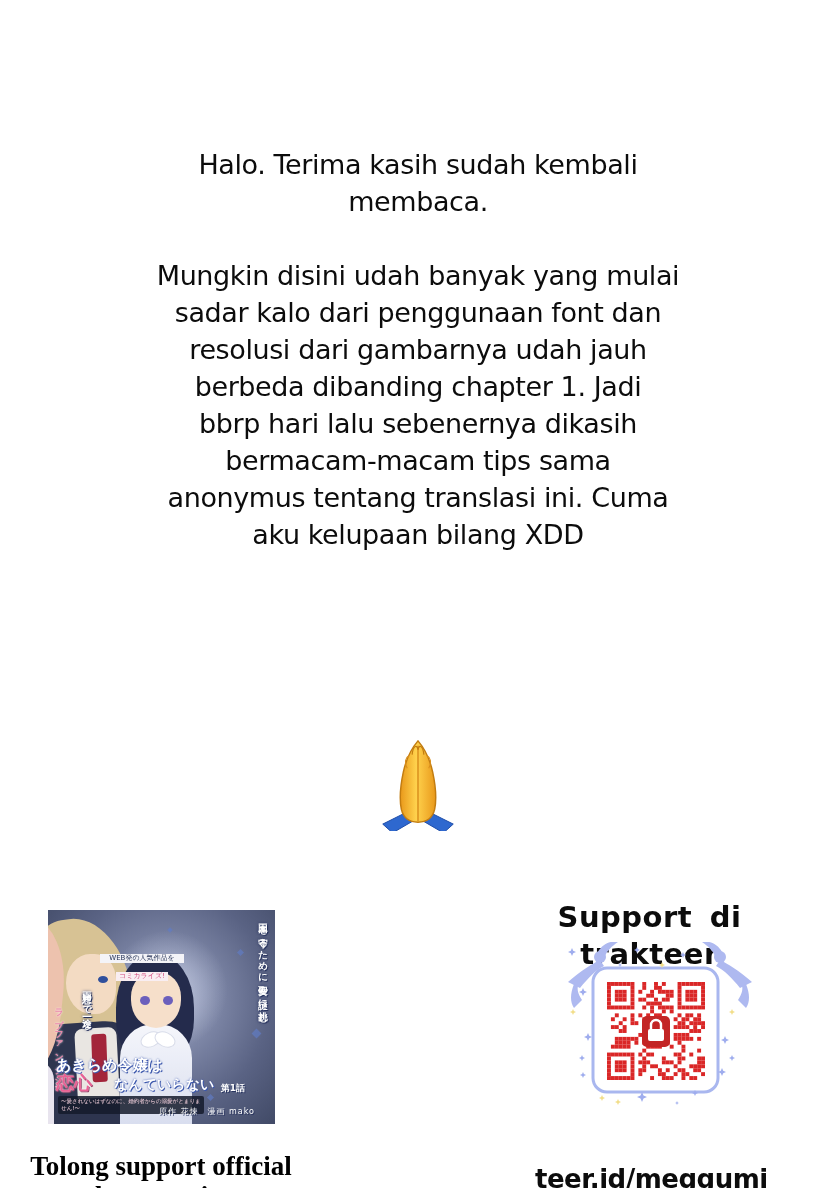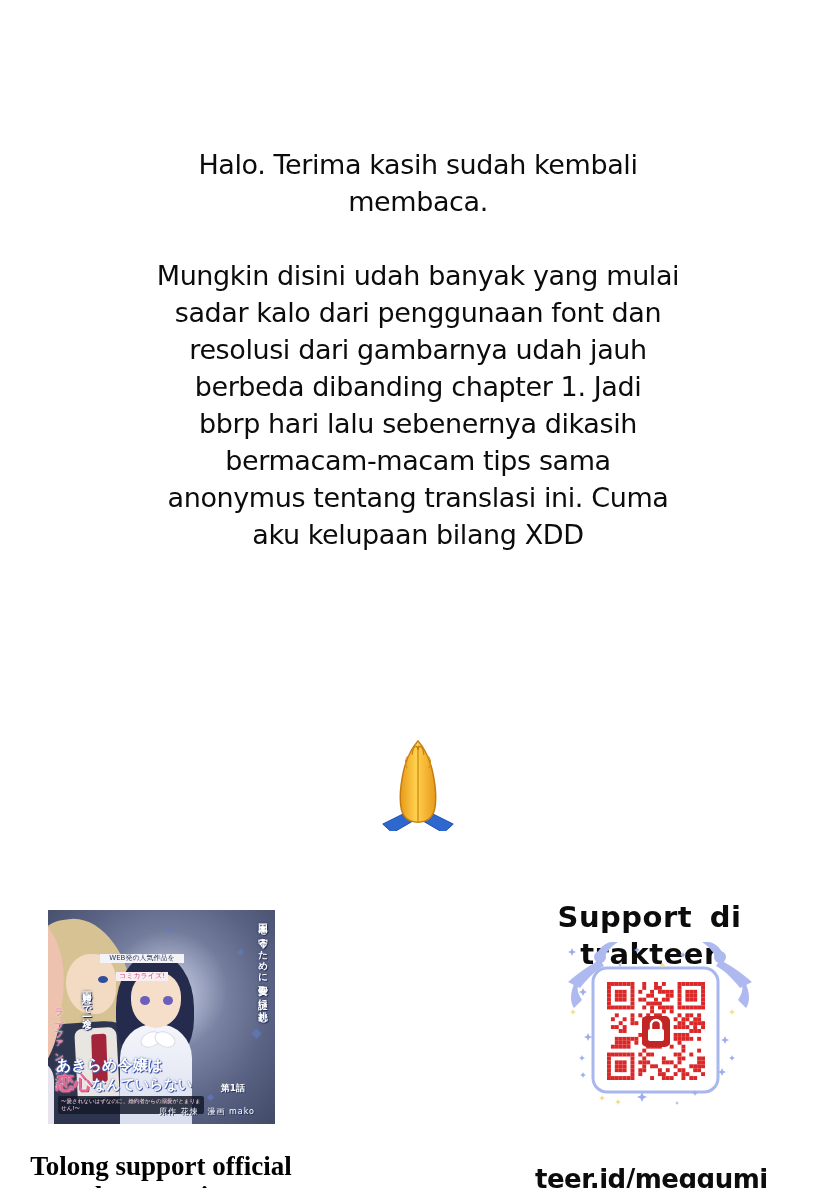--- a/index.html
+++ b/index.html
@@ -71,21 +71,21 @@
            font-size:9.5px;letter-spacing:1px;font-weight:700;
            text-shadow:0 0 3px #273461,1px 1px 0 #273461;}
   .v-left2{left:4px;top:92px;height:120px;writing-mode:vertical-rl;color:#ef86ac;
            font-size:9px;letter-spacing:1px;font-weight:700;text-shadow:0 0 2px #ffffff;}
   .title{left:8px;top:146px;width:180px;line-height:17px;}
   .title .t1{position:static;color:#ffffff;font-size:15px;font-weight:700;
              text-shadow:0 0 2px #3a57b0,1px 1px 0 #3a57b0;text-align:right;}
   .title .t2{position:static;color:#ef5f95;font-size:18px;font-weight:800;
              text-shadow:0 0 2px #ffffff,1px 1px 0 #8e1f51;}
   .title .t3{position:static;color:#ffffff;font-size:14px;font-weight:700;
-             text-shadow:0 0 2px #3a57b0,1px 1px 0 #3a57b0;}
+             text-shadow:0 0 2px #3a57b0,1px 1px 0 #3a57b0;margin-left:22px;}
   .subtitle{left:10px;top:186px;width:140px;background:#141a2cd9;color:#ffd9e4;
             font-size:5.5px;line-height:7px;padding:2px 3px;border-radius:2px;}
   .episode{right:30px;top:172px;color:#ffffff;font-size:9px;font-weight:700;
            text-shadow:1px 1px 0 #273461;text-align:center;}
   .credits{right:20px;top:196px;color:#ffffff;font-size:8px;letter-spacing:1px;
            text-shadow:1px 1px 0 #273461;}
 
   
   .caption{position:absolute;left:8px;top:1124px;width:306px;text-align:center;
            font-family:"Liberation Serif",serif;font-weight:700;font-size:27px;

